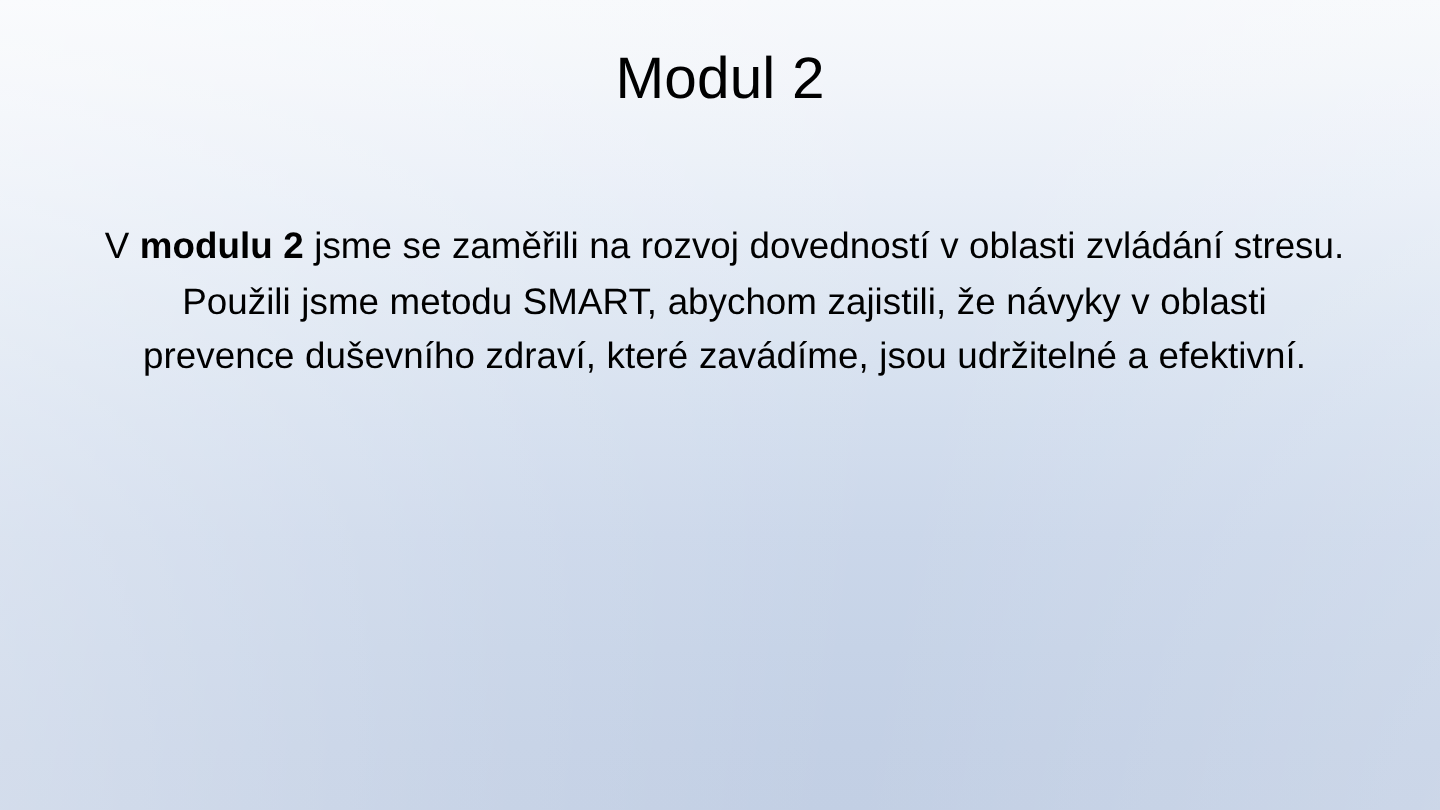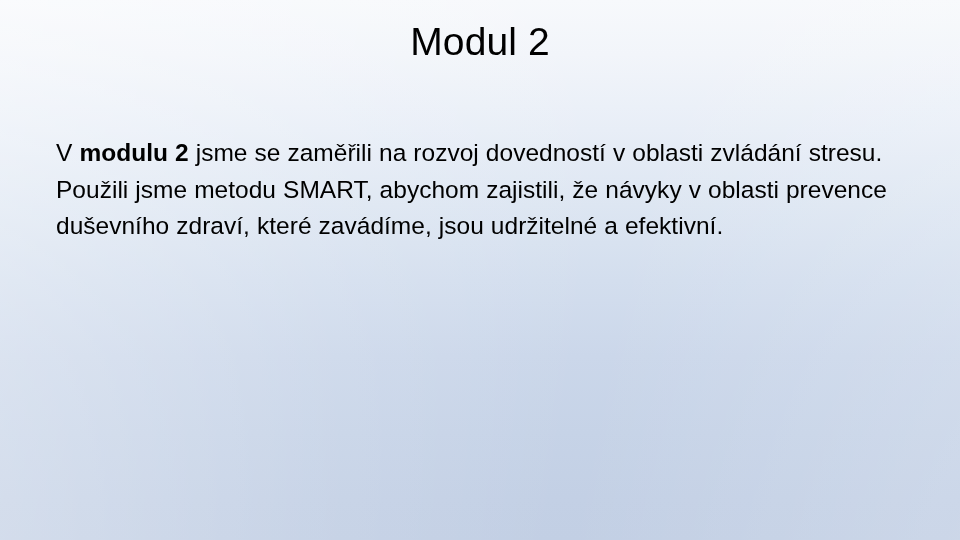--- a/index.html
+++ b/index.html
@@ -36,21 +36,21 @@
         #cbd7ea 66%,
         #c6d3e7 80%,
         #c3d0e5 92%,
         #c2cfe4 100%);
   }
 
   
   #title-block {
     position: absolute;
     left: 0;
-    top: 20px;
+    top: 31px;
     width: 960px;
     text-align: center;
   }
 
   #slide-title {
     display: inline-block;
     margin: 0;
     font-size: 39px;
     font-weight: 400;
     line-height: 1.12;
@@ -60,27 +60,27 @@
 
   
   #body-block {
     position: absolute;
     left: 52px;
     top: 131px;
     width: 862px;
   }
 
   .para {
-    margin: 4px;
+    margin: 16px;
     font-size: 24.5px;
     line-height: 36.6px;
     color: #000000;
     letter-spacing: 0.02px;
     word-spacing: 0.2px;
-    text-align: left;
+    text-align: center;
   }
 
   .para + .para {
     margin-top: 73px;
   }
 
   .strong {
     font-weight: bold;
   }
 </style>

